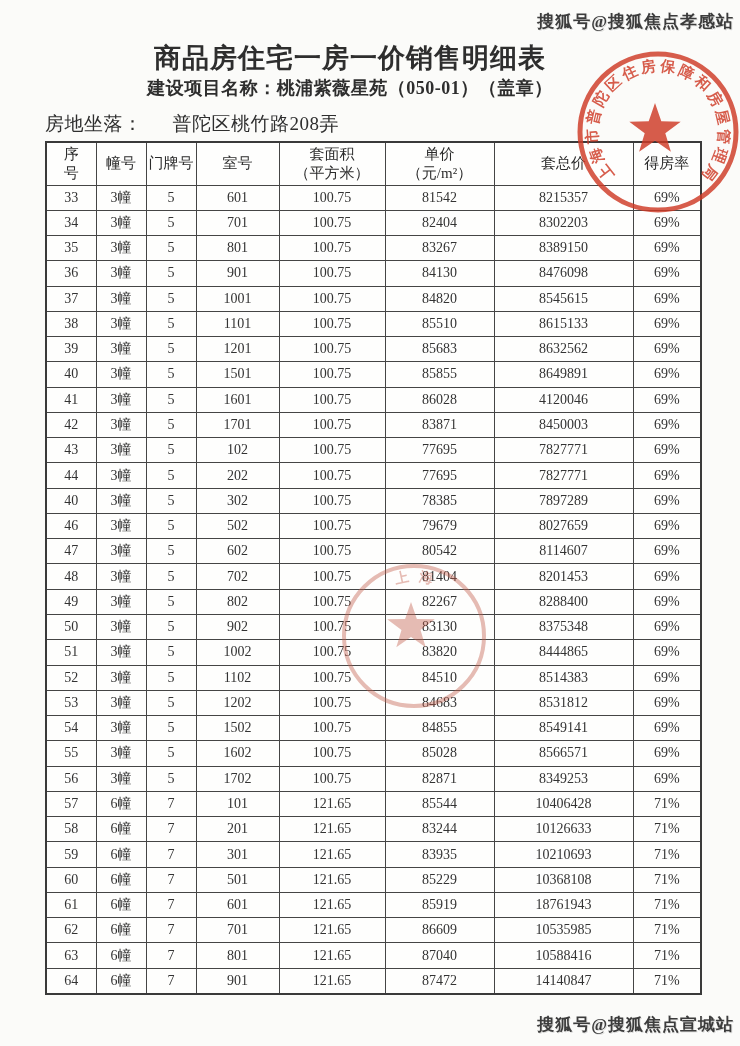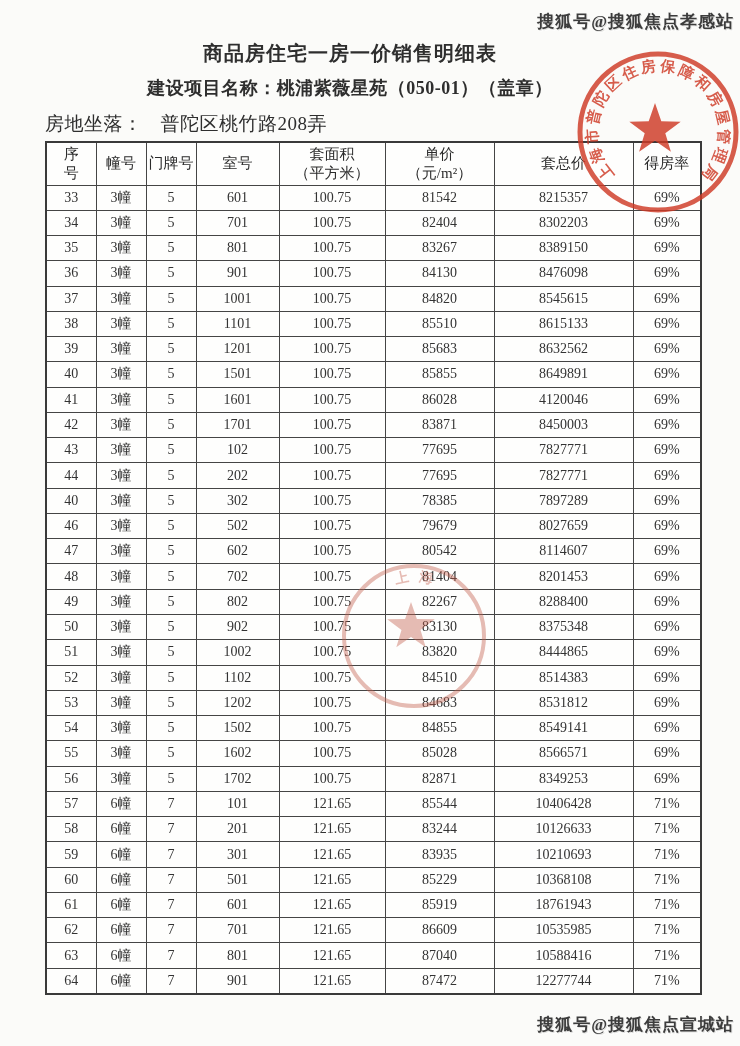--- a/index.html
+++ b/index.html
@@ -12,30 +12,30 @@
   .watermark{
     position:absolute;right:6px;font-size:17px;font-weight:bold;color:#3c3c3c;
     letter-spacing:1px;text-shadow:1px 1px 0 #e2e2e0, 2px 2px 1px rgba(255,255,255,.8);
     white-space:nowrap;
     text-align:center;
   }
   .watermark.top{top:10px;}
   .watermark.bottom{bottom:10px;}
   .doc-title{
     position:absolute;top:40px;left:0;width:700px;text-align:center;
-    font-size:20px;font-weight:bold;letter-spacing:1px;
+    font-size:27px;font-weight:bold;letter-spacing:1px;
   }
   .doc-subtitle{
     position:absolute;top:76px;left:0;width:700px;text-align:center;
     font-size:18px;font-weight:bold;letter-spacing:.5px;
   }
   .doc-location{
     position:absolute;top:111px;left:45px;font-size:19px;letter-spacing:.5px;
   }
-  .doc-location .loc-value{margin-left:18px;}
+  .doc-location .loc-value{margin-left:30px;}
   table.price-table{
     position:absolute;left:45px;top:141px;width:655px;
     border-collapse:collapse;table-layout:fixed;
     background:#fefefd;
   }
   .price-table th,.price-table td{
     border:1px solid #454545;text-align:center;vertical-align:middle;
     padding:0;overflow:hidden;
   }
   .price-table{border:2px solid #3a3a3a;}
@@ -398,21 +398,21 @@
         <td>10588416</td>
         <td>71%</td>
       </tr>
       <tr>
         <td>64</td>
         <td>6幢</td>
         <td>7</td>
         <td>901</td>
         <td>121.65</td>
         <td>87472</td>
-        <td>12277744</td>
+        <td>14140847</td>
         <td>71%</td>
       </tr>
     </tbody>
 </table>
 
 <svg id="stamp-top" class="stamp" width="180" height="190" viewBox="0 0 180 190" xmlns="http://www.w3.org/2000/svg">
   <circle cx="89" cy="92" r="78" fill="none" stroke-width="5" stroke="#cf3a26"></circle>
   <polygon id="star-top" points="86.0,63.0 92.3,81.3 111.7,81.7 96.3,93.3 101.9,111.8 86.0,100.8 70.1,111.8 75.7,93.3 60.3,81.7 79.7,81.3" fill="#cf3a26"></polygon>
 <text x="40.93134402998996" y="129.55534999486514" transform="rotate(-128 40.93134402998996 129.55534999486514)" text-anchor="middle" font-size="15" font-weight="bold" fill="#cf3a26">上</text>
     <text x="32.02619675669723" y="113.79416766002828" transform="rotate(-110.93333333333334 32.02619675669723 113.79416766002828)" text-anchor="middle" font-size="15" font-weight="bold" fill="#cf3a26">海</text>

